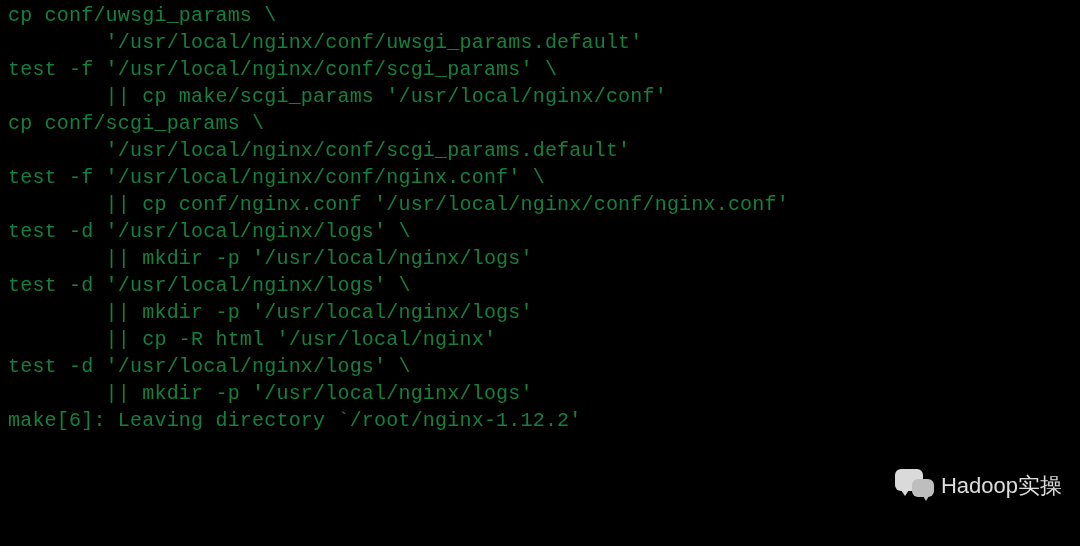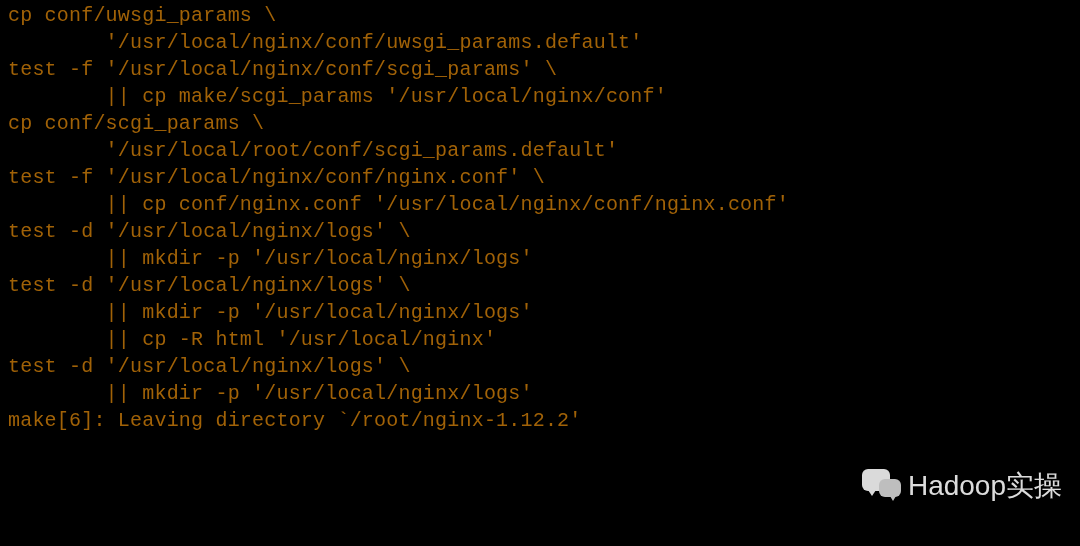--- a/index.html
+++ b/index.html
@@ -15,21 +15,21 @@
       font-size: 20px;
       line-height: 27px;
       color: #00ff00;
       overflow: hidden;
       position: relative;
       padding: 2px 8px;
       letter-spacing: 0.2px;
     }
     .terminal-line {
       white-space: pre;
-      color: #a16207;
+      color: #15803d;
     }
     .prompt {
       white-space: pre;
       color: #00ff00;
     }
     .watermark {
       position: absolute;
       right: 18px;
       bottom: 44px;
       display: flex;
@@ -76,21 +76,21 @@
       right:5px;
       bottom:-4px;
       width:0;height:0;
       border-left:3px solid transparent;
       border-right:3px solid transparent;
       border-top:5px solid #cfcfcf;
     }
     .wm-text {
       color: #efefef;
       font-family: "Microsoft YaHei", sans-serif;
-      font-size: 28px;
+      font-size: 22px;
       font-weight: 500;
       letter-spacing: 0;
     }
     .cursor-block {
       display: inline-block;
       width: 11px;
       height: 20px;
       background: #00ff00;
       vertical-align: text-bottom;
       margin-left: 1px;
@@ -98,21 +98,21 @@
   </style>
 </head>
 <body>
 
 <div>
   <div class="terminal-line">cp conf/uwsgi_params \</div>
   <div class="terminal-line">        '/usr/local/nginx/conf/uwsgi_params.default'</div>
   <div class="terminal-line">test -f '/usr/local/nginx/conf/scgi_params' \</div>
   <div class="terminal-line">        || cp make/scgi_params '/usr/local/nginx/conf'</div>
   <div class="terminal-line">cp conf/scgi_params \</div>
-  <div class="terminal-line">        '/usr/local/root/conf/scgi_params.default'</div>
+  <div class="terminal-line">        '/usr/local/nginx/conf/scgi_params.default'</div>
   <div class="terminal-line">test -f '/usr/local/nginx/conf/nginx.conf' \</div>
   <div class="terminal-line">        || cp conf/nginx.conf '/usr/local/nginx/conf/nginx.conf'</div>
   <div class="terminal-line">test -d '/usr/local/nginx/logs' \</div>
   <div class="terminal-line">        || mkdir -p '/usr/local/nginx/logs'</div>
   <div class="terminal-line">test -d '/usr/local/nginx/logs' \</div>
   <div class="terminal-line">        || mkdir -p '/usr/local/nginx/logs'</div>
   <div class="terminal-line">        || cp -R html '/usr/local/nginx'</div>
   <div class="terminal-line">test -d '/usr/local/nginx/logs' \</div>
   <div class="terminal-line">        || mkdir -p '/usr/local/nginx/logs'</div>
   <div class="terminal-line">make[6]: Leaving directory `/root/nginx-1.12.2'</div>

